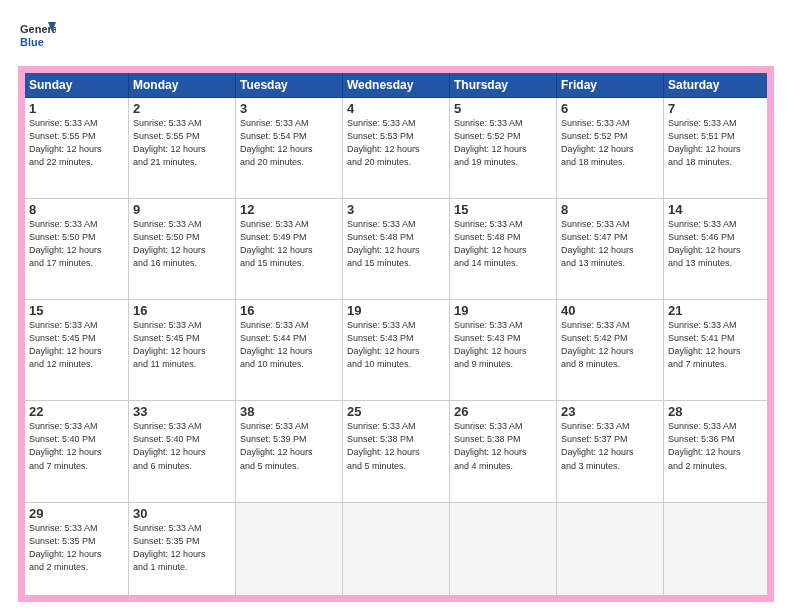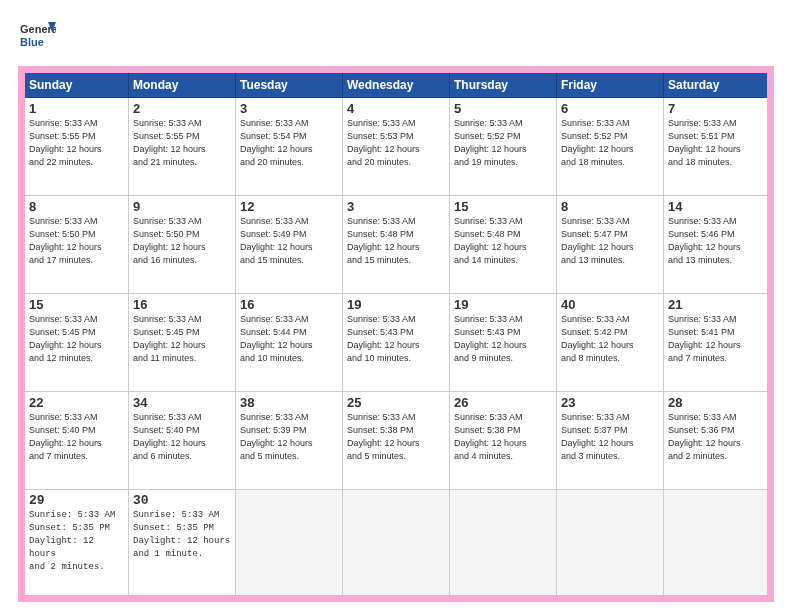--- a/index.html
+++ b/index.html
@@ -74,21 +74,20 @@
       display: block;
       margin-bottom: 1px;
     }
     .day-info {
       font-size: 9px;
       line-height: 1.45;
       color: #333;
     }
     .row-last td {
       height: 65px;
-      font-family: Liberation Mono, monospace;
     }
   </style>
 </head>
 <body>
 
 <div class="page">
   <div class="header">
     <div class="logo">
   <div style="display:flex;align-items:center;">
     <svg width="38" height="38" viewBox="0 0 38 38">
@@ -273,21 +272,21 @@
         </tr>
         <tr>
           <td>
             <span class="day-num">22</span>
             <div class="day-info" style="white-space: pre-line;">Sunrise: 5:33 AM
 Sunset: 5:40 PM
 Daylight: 12 hours
 and 7 minutes.</div>
           </td>
           <td>
-            <span class="day-num">34</span>
+            <span class="day-num">33</span>
             <div class="day-info" style="white-space: pre-line;">Sunrise: 5:33 AM
 Sunset: 5:40 PM
 Daylight: 12 hours
 and 6 minutes.</div>
           </td>
           <td>
             <span class="day-num">38</span>
             <div class="day-info" style="white-space: pre-line;">Sunrise: 5:33 AM
 Sunset: 5:39 PM
 Daylight: 12 hours

